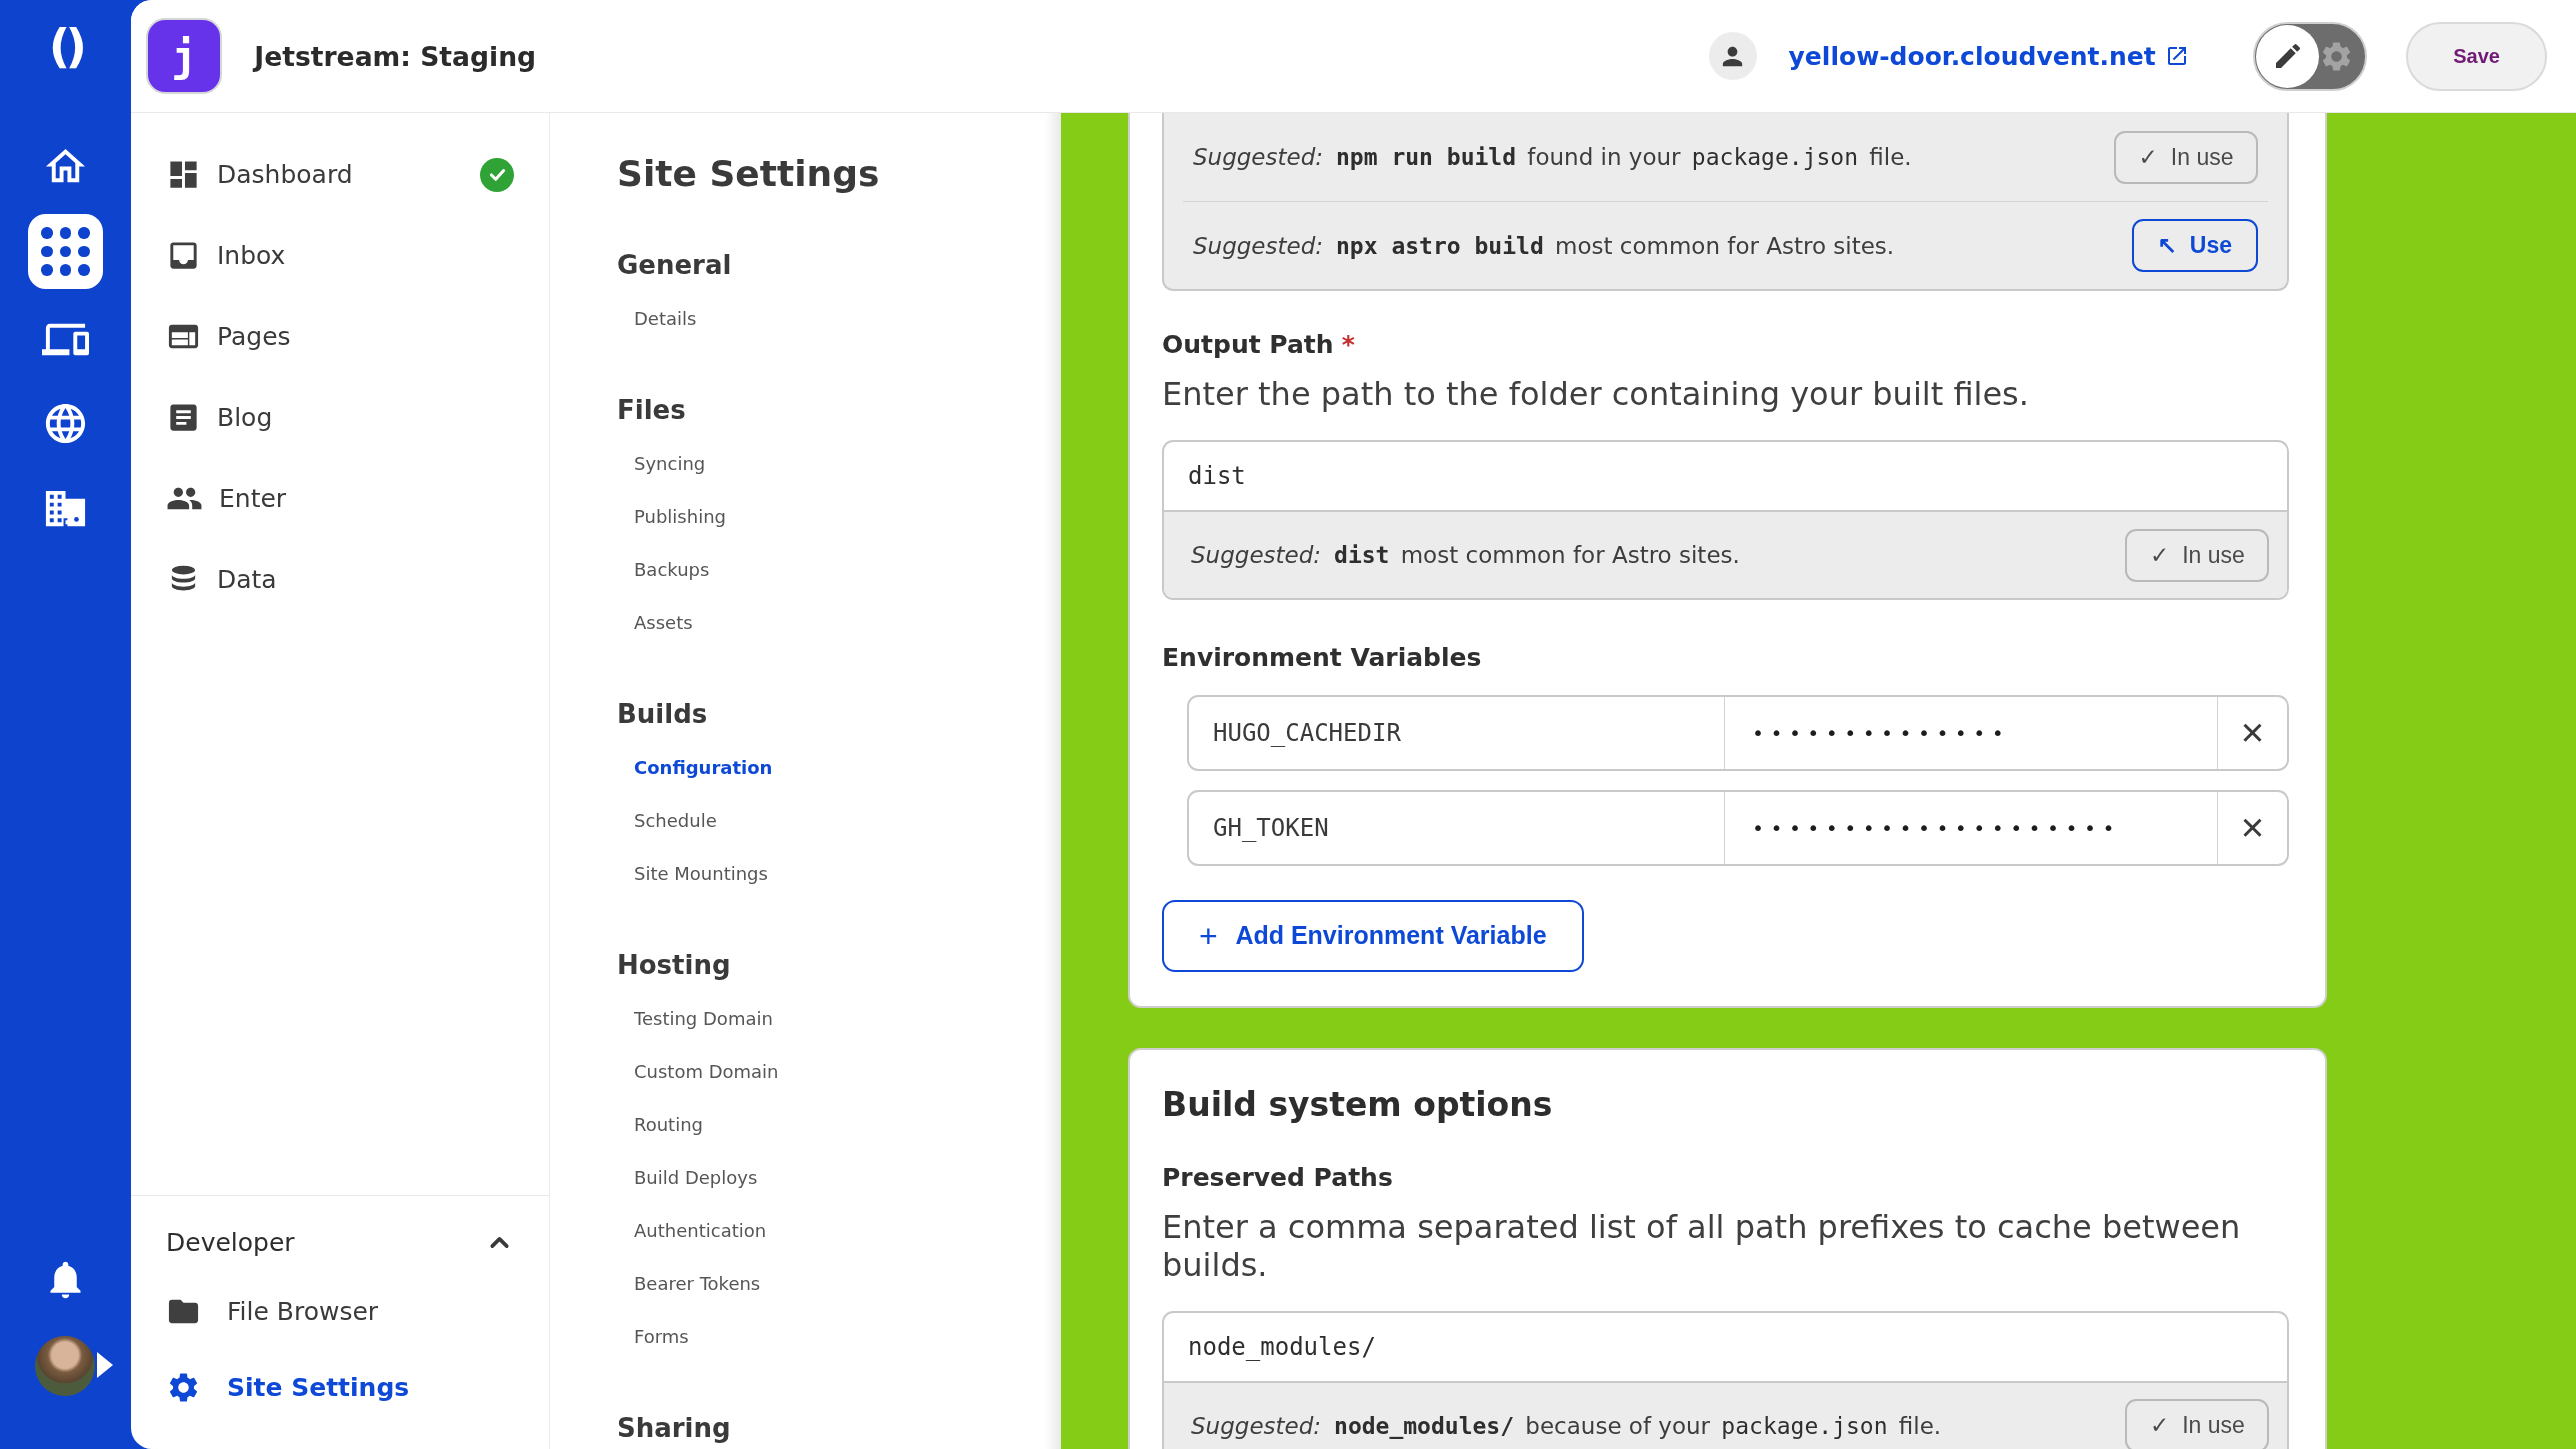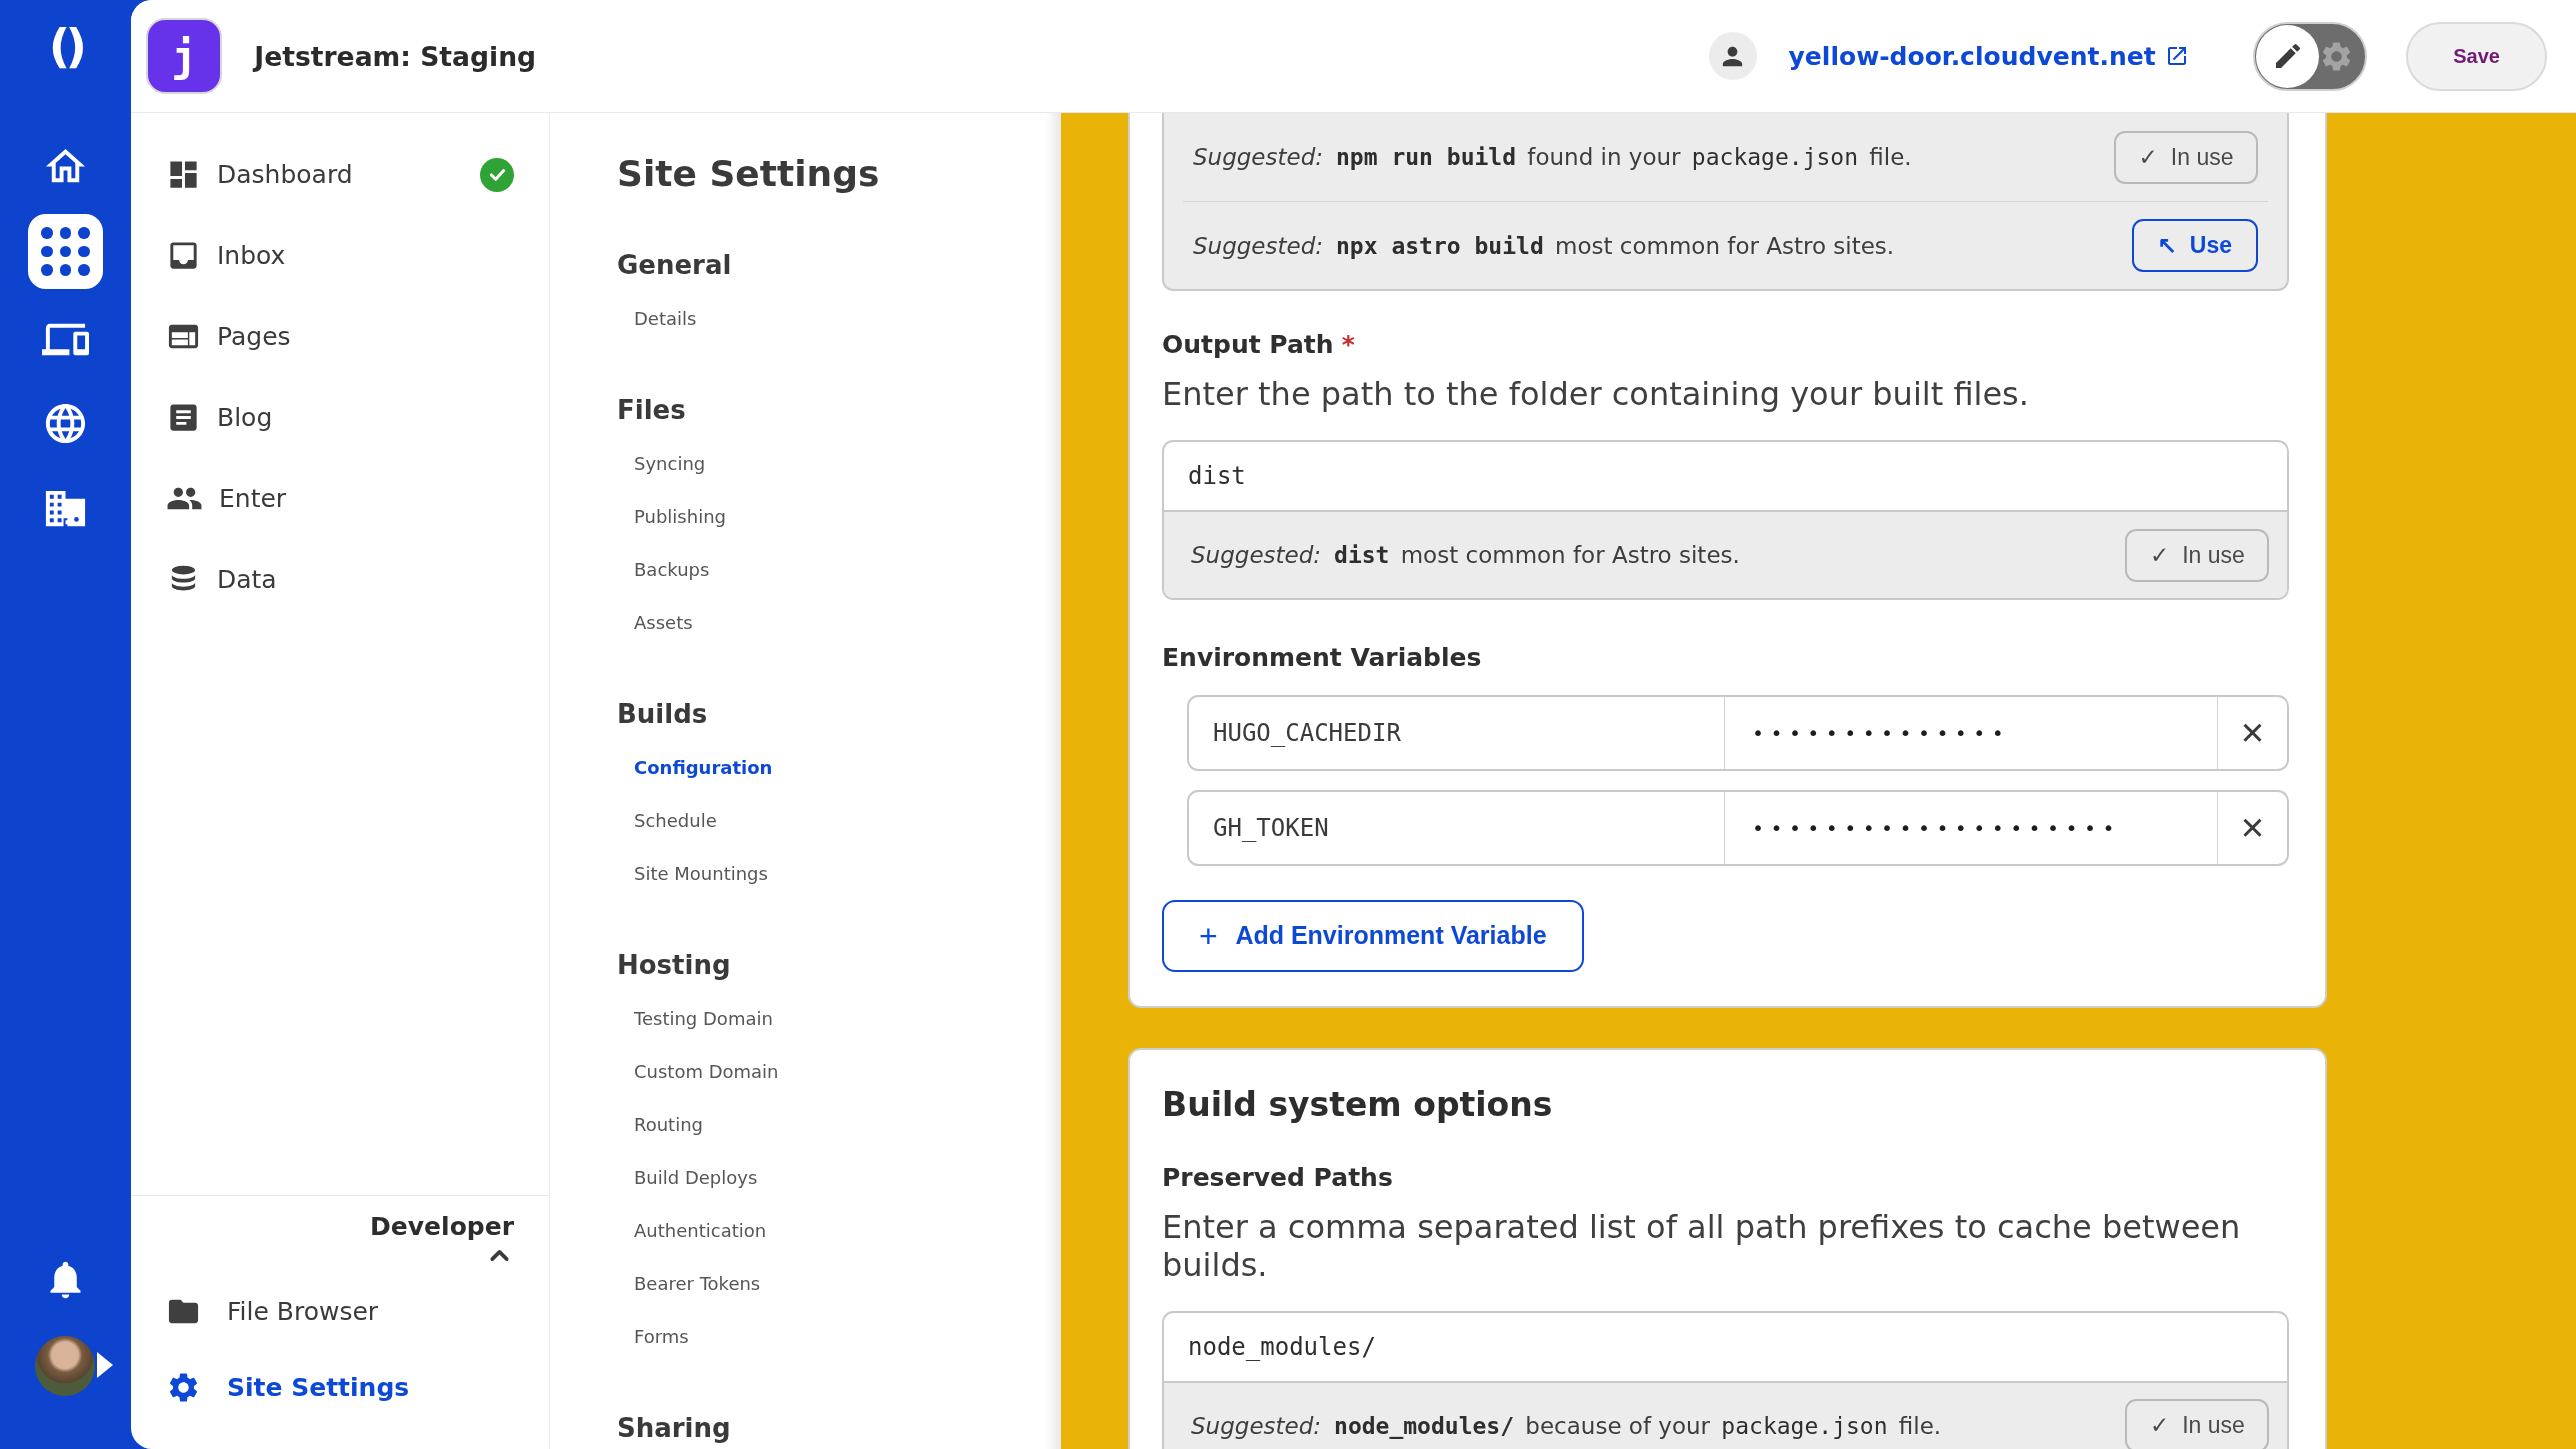--- a/index.html
+++ b/index.html
@@ -46,36 +46,36 @@
   
   .cols { flex:1; display:flex; min-height:0; }
 
   
   .sidebar2 { width:419px; flex:0 0 auto; border-right:1.6px solid #ececec; display:flex; flex-direction:column; padding-top:21px; }
   .nav-item { height:81px; display:flex; align-items:center; padding:0 35px; gap:16px; font-size:25px; color:#3a3a3a; font-weight:500; cursor:pointer; }
   .nav-item svg { color:#3f3f3f; flex:0 0 auto; }
   .badge { margin-left:auto; width:34px; height:34px; border-radius:50%; background:#2fa336; display:flex; align-items:center; justify-content:center; color:#fff; }
   .sb-spacer { flex:1; }
   .dev-sec { border-top:1.6px solid #e9e9e9; padding:16px 35px 24px; }
-  .dev-head { height:61px; display:flex; align-items:flex-end; font-size:25px; font-weight:700; color:#2d2d2d; cursor:pointer;flex-direction:column; }
+  .dev-head { height:61px; display:flex; align-items:center; font-size:25px; font-weight:400; color:#2d2d2d; cursor:pointer; }
   .dev-head .chev { margin-left:auto; color:#3a3a3a; display:flex; }
   .dev-item { height:76px; display:flex; align-items:center; gap:26px; font-size:25px; color:#3a3a3a; font-weight:500; cursor:pointer; }
   .dev-item.active, .dev-item.active svg { color:#0d49d6; font-weight:700; }
 
   
   .snav { width:511px; flex:0 0 auto; position:relative; padding:34px 0 0 67px; overflow:hidden; }
   .snav::after { content:""; position:absolute; top:0; right:0; bottom:0; width:16px;
     background:linear-gradient(to right, rgba(0,0,0,0) 0%, rgba(0,0,0,0.09) 100%); }
   .sn-title { font-size:36px; font-weight:700; color:#3a3a3a; height:53px; line-height:53px; margin-bottom:28px; }
   .sn-header { height:53px; line-height:53px; font-size:26px; font-weight:700; color:#3a3a3a; margin-top:39px; }
   .sn-item { height:53px; line-height:53px; font-size:18px; color:#565656; padding-left:17px; cursor:pointer; }
   .sn-item.active { color:#0d49d6; font-weight:700; }
 
   
-  .main { flex:1; background:#eab308; overflow:hidden; padding-left:67px; position:relative; }
+  .main { flex:1; background:#84cc16; overflow:hidden; padding-left:67px; position:relative; }
   .card { width:1199px; background:#fff; border:2.4px solid #cfcfcf; }
   .card1 { border-top:none; border-radius:0 0 13px 13px; padding:0 36px 34px 32px; }
   .card2 { margin-top:40px; border-radius:13px; padding:35px 36px 48px 32px; }
 
   .sugbox { border:2.4px solid #c9c9c9; border-top:none; border-radius:0 0 11.3px 11.3px; background:#ececec; padding:0 19.3px; }
   .sugrow { min-height:88px; display:flex; align-items:center; padding:0 9.7px; }
   .sugrow + .sugrow { border-top:1.6px solid #d4d4d4; }
   .sug-pre { font-style:italic; font-size:23px; color:#3d3d3d; margin-right:13px; }
   .sug-code { font-family:"DejaVu Sans Mono","Liberation Mono",monospace; font-size:23px; color:#2e2e2e; }
   .sug-cmd { font-weight:700; }

